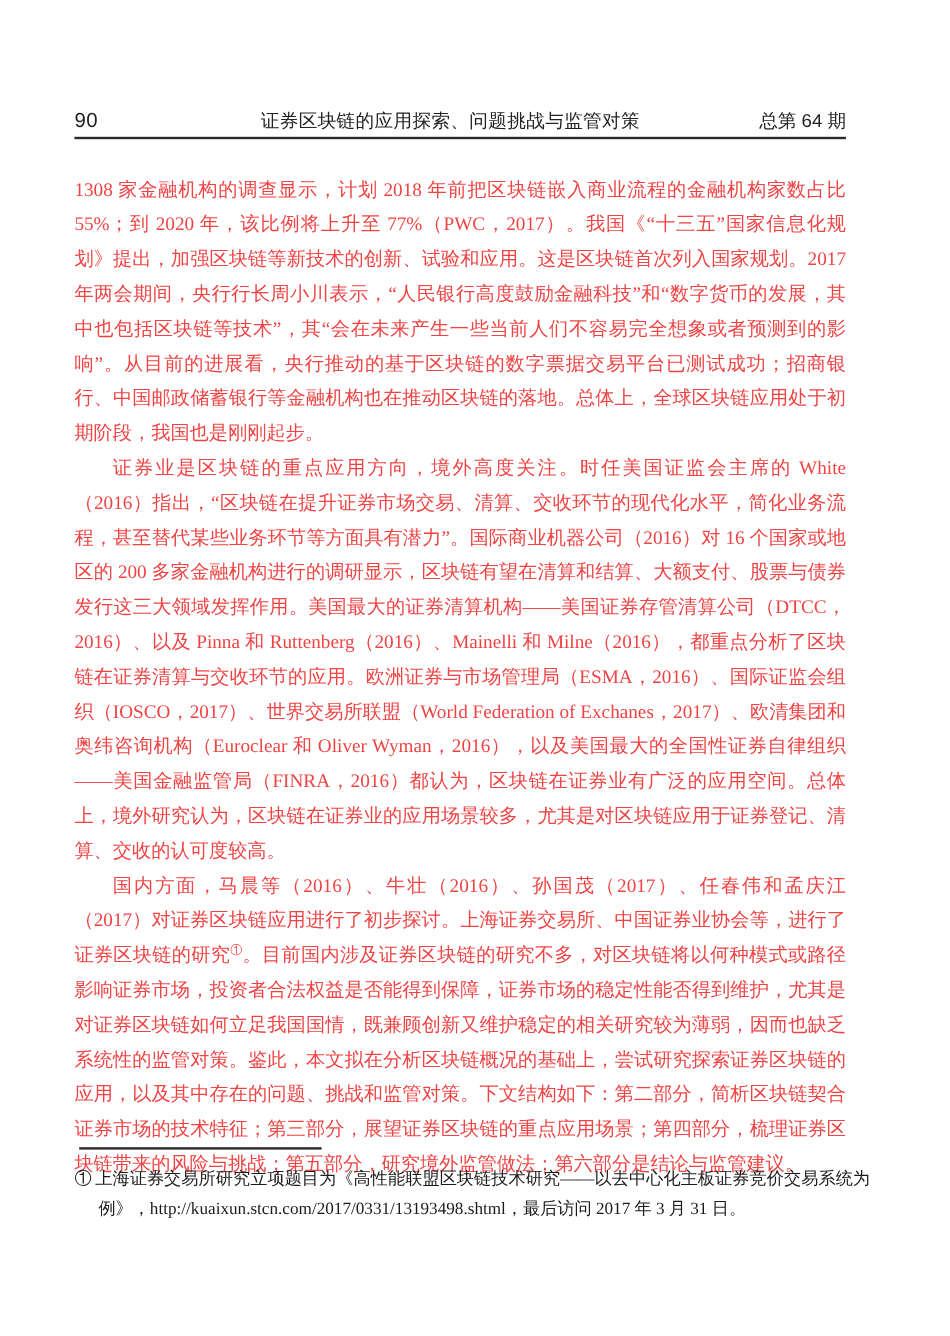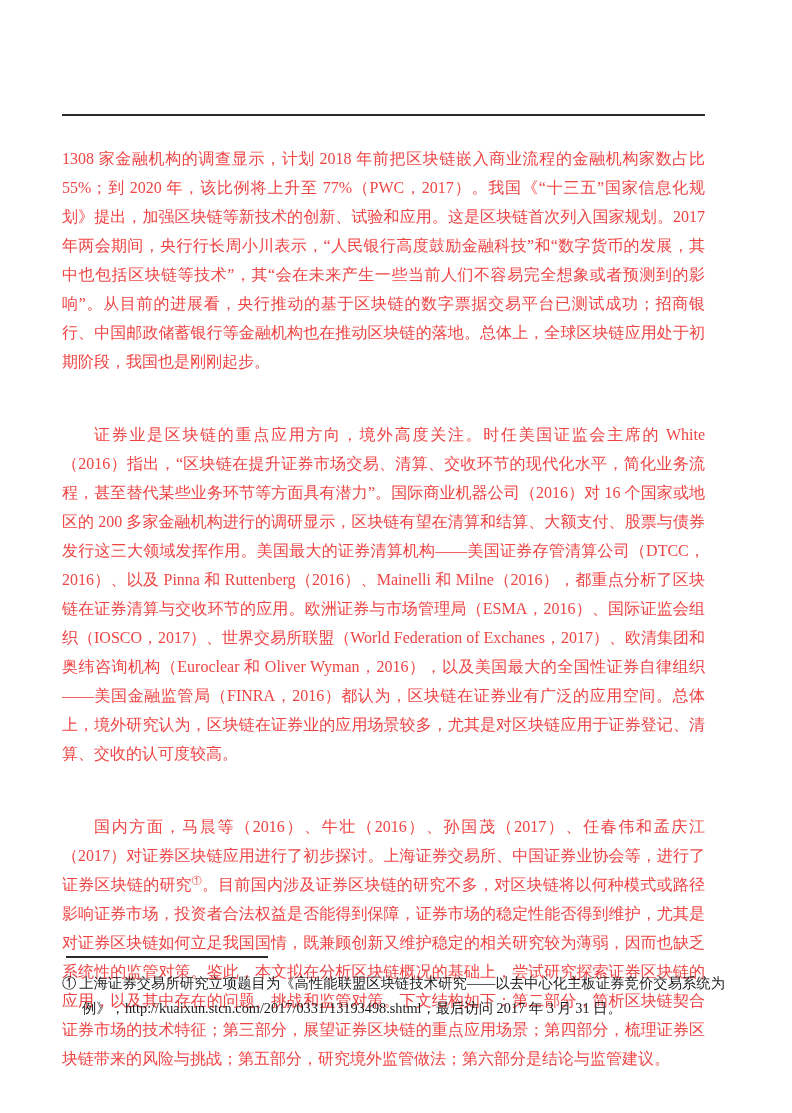--- a/index.html
+++ b/index.html
@@ -59,21 +59,20 @@
     font-size: 16px;
     line-height: 29px;
     text-align: justify;
     color: #ef4444;
   }
   .body-text p {
     margin: 0;
   }
   .body-text p.indent {
     text-indent: 2em;
-    margin-top: 44px;
   }
   .note-ref {
     font-size: 10px;
     vertical-align: super;
     line-height: 0;
   }
   
   .footnote-rule {
     position: absolute;
     left: 66px;
@@ -97,20 +96,25 @@
   }
   .fn-marker {
     margin-right: 3px;
   }
 </style>
 </head>
 <body>
 
 <div class="page">
 
+  <header class="header">
+    <span class="pagenum">90</span>
+    <span class="runtitle">证券区块链的应用探索、问题挑战与监管对策</span>
+    <span class="issue">总第 64 期</span>
+  </header>
   <div class="header-rule"></div>
 
   <main class="body-text">
     <p class="para">1308 家金融机构的调查显示，计划 2018 年前把区块链嵌入商业流程的金融机构家数占比 55%；到 2020 年，该比例将上升至 77%（PWC，2017）。我国《“十三五”国家信息化规划》提出，加强区块链等新技术的创新、试验和应用。这是区块链首次列入国家规划。2017 年两会期间，央行行长周小川表示，“人民银行高度鼓励金融科技”和“数字货币的发展，其中也包括区块链等技术”，其“会在未来产生一些当前人们不容易完全想象或者预测到的影响”。从目前的进展看，央行推动的基于区块链的数字票据交易平台已测试成功；招商银行、中国邮政储蓄银行等金融机构也在推动区块链的落地。总体上，全球区块链应用处于初期阶段，我国也是刚刚起步。</p>
     <p class="para indent">证券业是区块链的重点应用方向，境外高度关注。时任美国证监会主席的 White（2016）指出，“区块链在提升证券市场交易、清算、交收环节的现代化水平，简化业务流程，甚至替代某些业务环节等方面具有潜力”。国际商业机器公司（2016）对 16 个国家或地区的 200 多家金融机构进行的调研显示，区块链有望在清算和结算、大额支付、股票与债券发行这三大领域发挥作用。美国最大的证券清算机构——美国证券存管清算公司（DTCC，2016）、以及 Pinna 和 Ruttenberg（2016）、Mainelli 和 Milne（2016），都重点分析了区块链在证券清算与交收环节的应用。欧洲证券与市场管理局（ESMA，2016）、国际证监会组织（IOSCO，2017）、世界交易所联盟（World Federation of Exchanes，2017）、欧清集团和奥纬咨询机构（Euroclear 和 Oliver Wyman，2016），以及美国最大的全国性证券自律组织——美国金融监管局（FINRA，2016）都认为，区块链在证券业有广泛的应用空间。总体上，境外研究认为，区块链在证券业的应用场景较多，尤其是对区块链应用于证券登记、清算、交收的认可度较高。</p>
     <p class="para indent"><span>国内方面，马晨等（2016）、牛壮（2016）、孙国茂（2017）、任春伟和孟庆江（2017）对证券区块链应用进行了初步探讨。上海证券交易所、中国证券业协会等，进行了证券区块链的研究</span><sup class="note-ref">①</sup><span>。目前国内涉及证券区块链的研究不多，对区块链将以何种模式或路径影响证券市场，投资者合法权益是否能得到保障，证券市场的稳定性能否得到维护，尤其是对证券区块链如何立足我国国情，既兼顾创新又维护稳定的相关研究较为薄弱，因而也缺乏系统性的监管对策。鉴此，本文拟在分析区块链概况的基础上，尝试研究探索证券区块链的应用，以及其中存在的问题、挑战和监管对策。下文结构如下：第二部分，简析区块链契合证券市场的技术特征；第三部分，展望证券区块链的重点应用场景；第四部分，梳理证券区块链带来的风险与挑战；第五部分，研究境外监管做法；第六部分是结论与监管建议。</span></p>
   </main>
 
   <div class="footnote-rule"></div>
   <div class="footnote"><span class="fn-marker">①</span><span>上海证券交易所研究立项题目为《高性能联盟区块链技术研究——以去中心化主板证券竞价交易系统为例》，http://kuaixun.stcn.com/2017/0331/13193498.shtml，最后访问 2017 年 3 月 31 日。</span></div>

